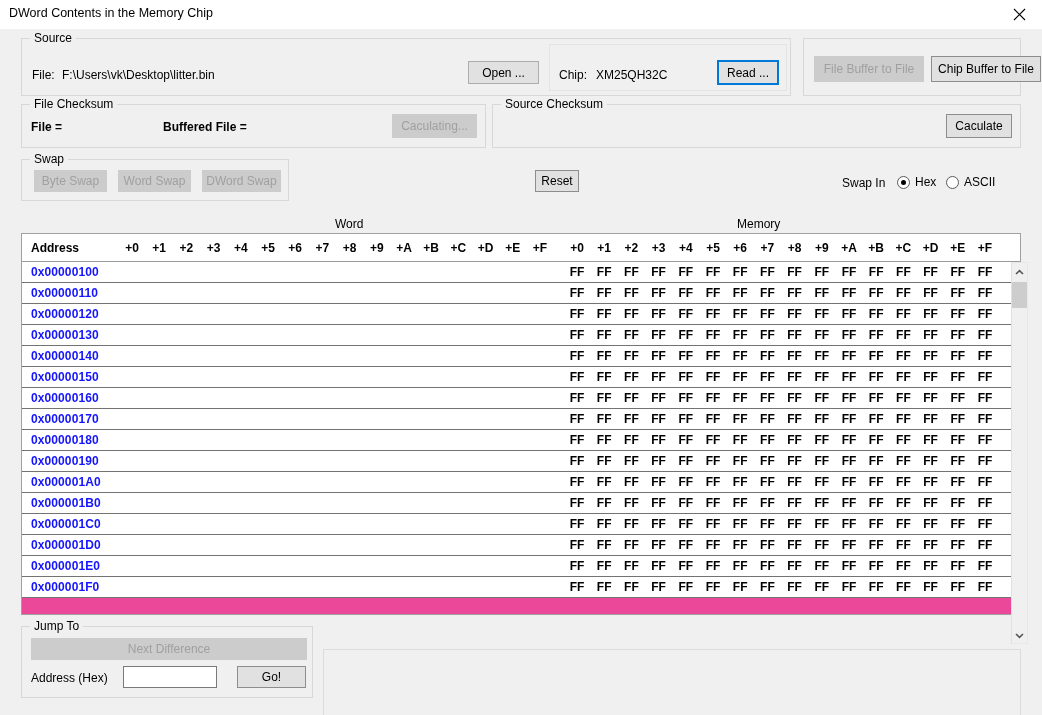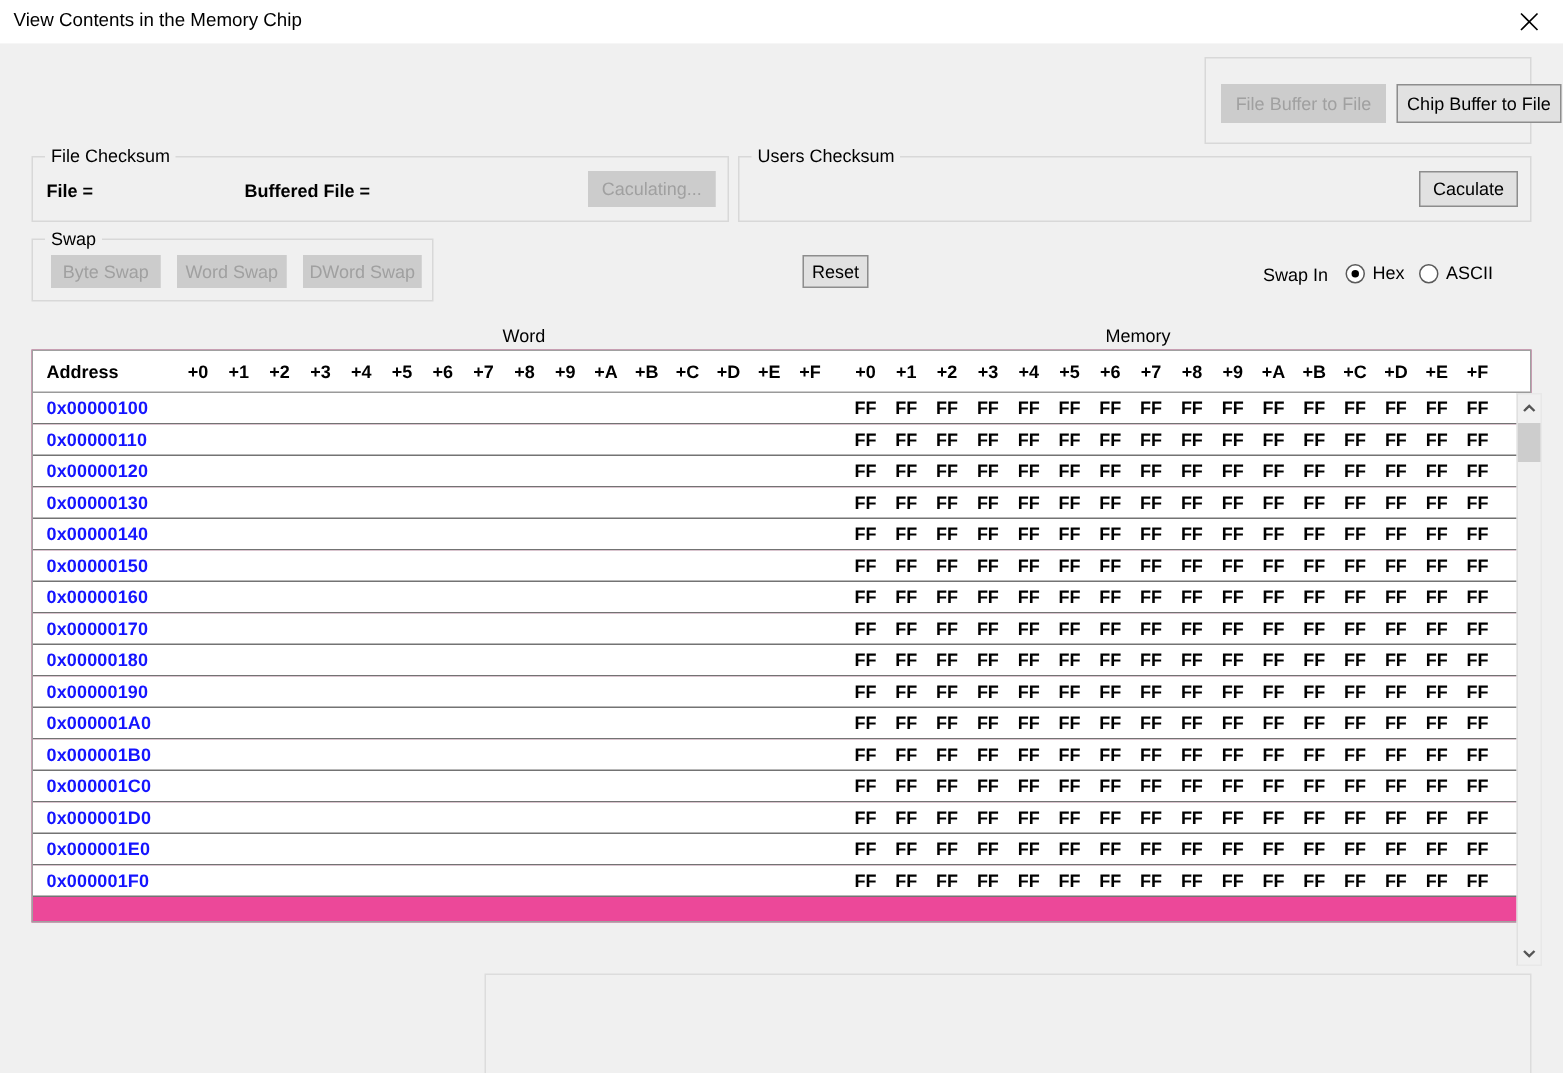--- a/index.html
+++ b/index.html
@@ -155,47 +155,60 @@
 
   
   .coltitle {
     position: absolute; font-size: 12px; color: #000;
   }
 </style>
 </head>
 <body>
 
 <div id="titlebar">
-  <div id="title-text">View Contents in the Memory Chip</div>
+  <div id="title-text">DWord Contents in the Memory Chip</div>
   <div id="close-btn">
     <span>
       <svg width="13" height="13" viewBox="0 0 13 13">
           <path d="M1 1 L12 12 M12 1 L1 12" stroke="#000" stroke-width="1.1" fill="none"></path>
         </svg>
     </span>
   </div>
 </div>
 
 <div id="client">
 
+  <div class="group" style="left:21px; top:9px; width:770px; height:58px;">
+    <div class="glabel">Source</div>
+
+    <div class="lbl" style="left:10px; top:29px;">File:</div>
+    <div class="lbl" style="left:40px; top:29px;">F:\Users\vk\Desktop\litter.bin</div>
+
+    <div class="btn" style="left:446px; top:22px; width:71px; height:23px;">Open ...</div>
+
+    <div style="position:absolute; left:527px; top:5px; width:238px; height:47px; border:1px solid #e4e4e4;"></div>
+    <div class="lbl" style="left:537px; top:29px;">Chip:</div>
+    <div class="lbl" style="left:574px; top:29px;">XM25QH32C</div>
+    <div class="btn focus" style="left:695px; top:21px; width:62px; height:25px;">Read ...</div>
+  </div>
 
   <div class="group" style="left:803px; top:9px; width:218px; height:58px;">
     <div class="btn disabled" style="left:10px; top:17px; width:110px; height:26px;">File Buffer to File</div>
     <div class="btn plain" style="left:127px; top:17px; width:110px; height:26px;">Chip Buffer to File</div>
   </div>
 
   <div class="group" style="left:21px; top:75px; width:465px; height:44px;">
     <div class="glabel">File Checksum</div>
     <div class="lbl b" style="left:9px; top:15px;">File =</div>
     <div class="lbl b" style="left:141px; top:15px;">Buffered File =</div>
     <div class="btn disabled" style="left:370px; top:9px; width:85px; height:24px;">Caculating...</div>
   </div>
 
   <div class="group" style="left:492px; top:75px; width:529px; height:44px;">
-    <div class="glabel">Users Checksum</div>
+    <div class="glabel">Source Checksum</div>
     <div class="btn plain" style="left:453px; top:9px; width:66px; height:24px;">Caculate</div>
   </div>
 
   <div class="group" style="left:21px; top:130px; width:268px; height:42px;">
     <div class="glabel">Swap</div>
     <div class="btn disabled" style="left:12px; top:10px; width:73px; height:22px;">Byte Swap</div>
     <div class="btn disabled" style="left:96px; top:10px; width:73px; height:22px;">Word Swap</div>
     <div class="btn disabled" style="left:180px; top:10px; width:79px; height:22px;">DWord Swap</div>
   </div>
 
@@ -569,16 +582,23 @@
     <div class="thumb"></div>
     <div class="arrow down">
       <span>
         <svg width="9" height="7" viewBox="0 0 9 7">
             <path d="M1 2 L4.5 5.4 L8 2" stroke="#555" stroke-width="1.6" fill="none"></path>
           </svg>
       </span>
     </div>
   </div>
 
+  <div class="group" style="left:21px; top:597px; width:292px; height:72px;">
+    <div class="glabel">Jump To</div>
+    <div class="btn disabled" style="left:9px; top:11px; width:276px; height:22px;">Next Difference</div>
+    <div class="lbl" style="left:9px; top:44px;">Address (Hex)</div>
+    <div class="tinput" style="left:101px; top:39px; width:94px; height:22px; line-height:20px;" title=""></div>
+    <div class="btn plain" style="left:215px; top:39px; width:69px; height:22px;">Go!</div>
+  </div>
 
   <div style="position:absolute; left:323px; top:620px; width:698px; height:72px; border:1px solid #dcdcdc; background:#f0f0f0;"></div>
 
 </div>
 
 </body></html>

